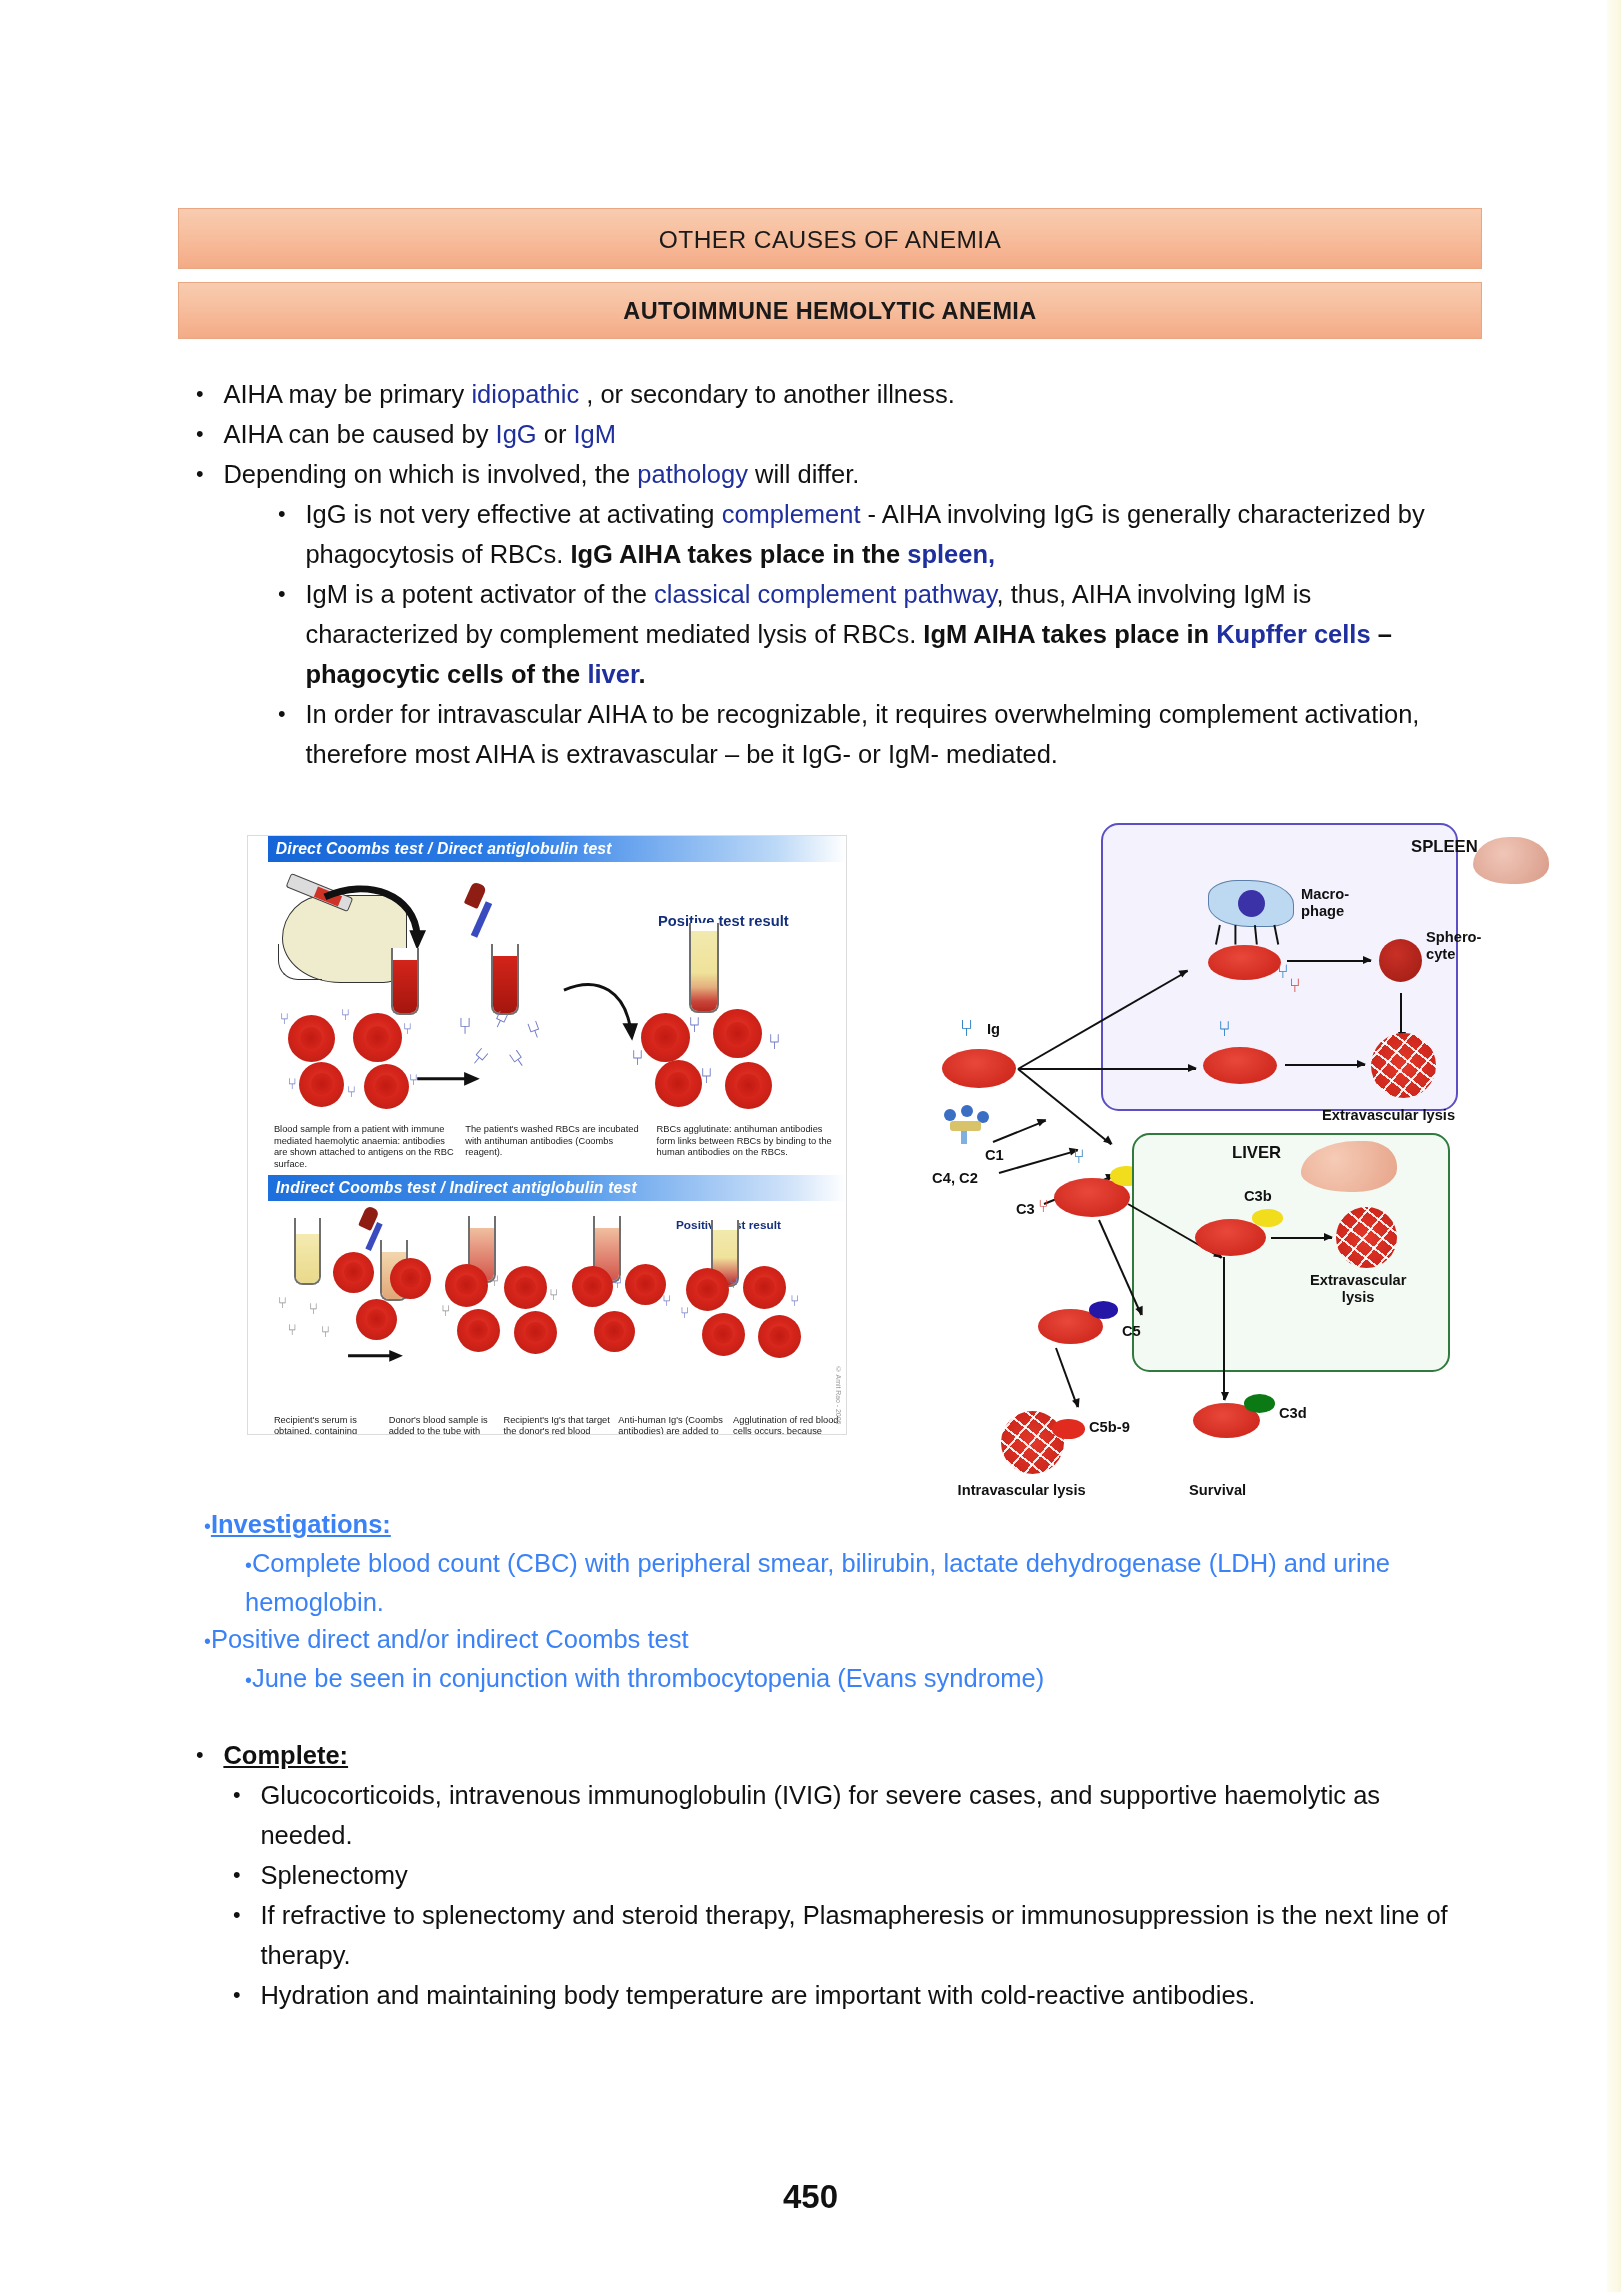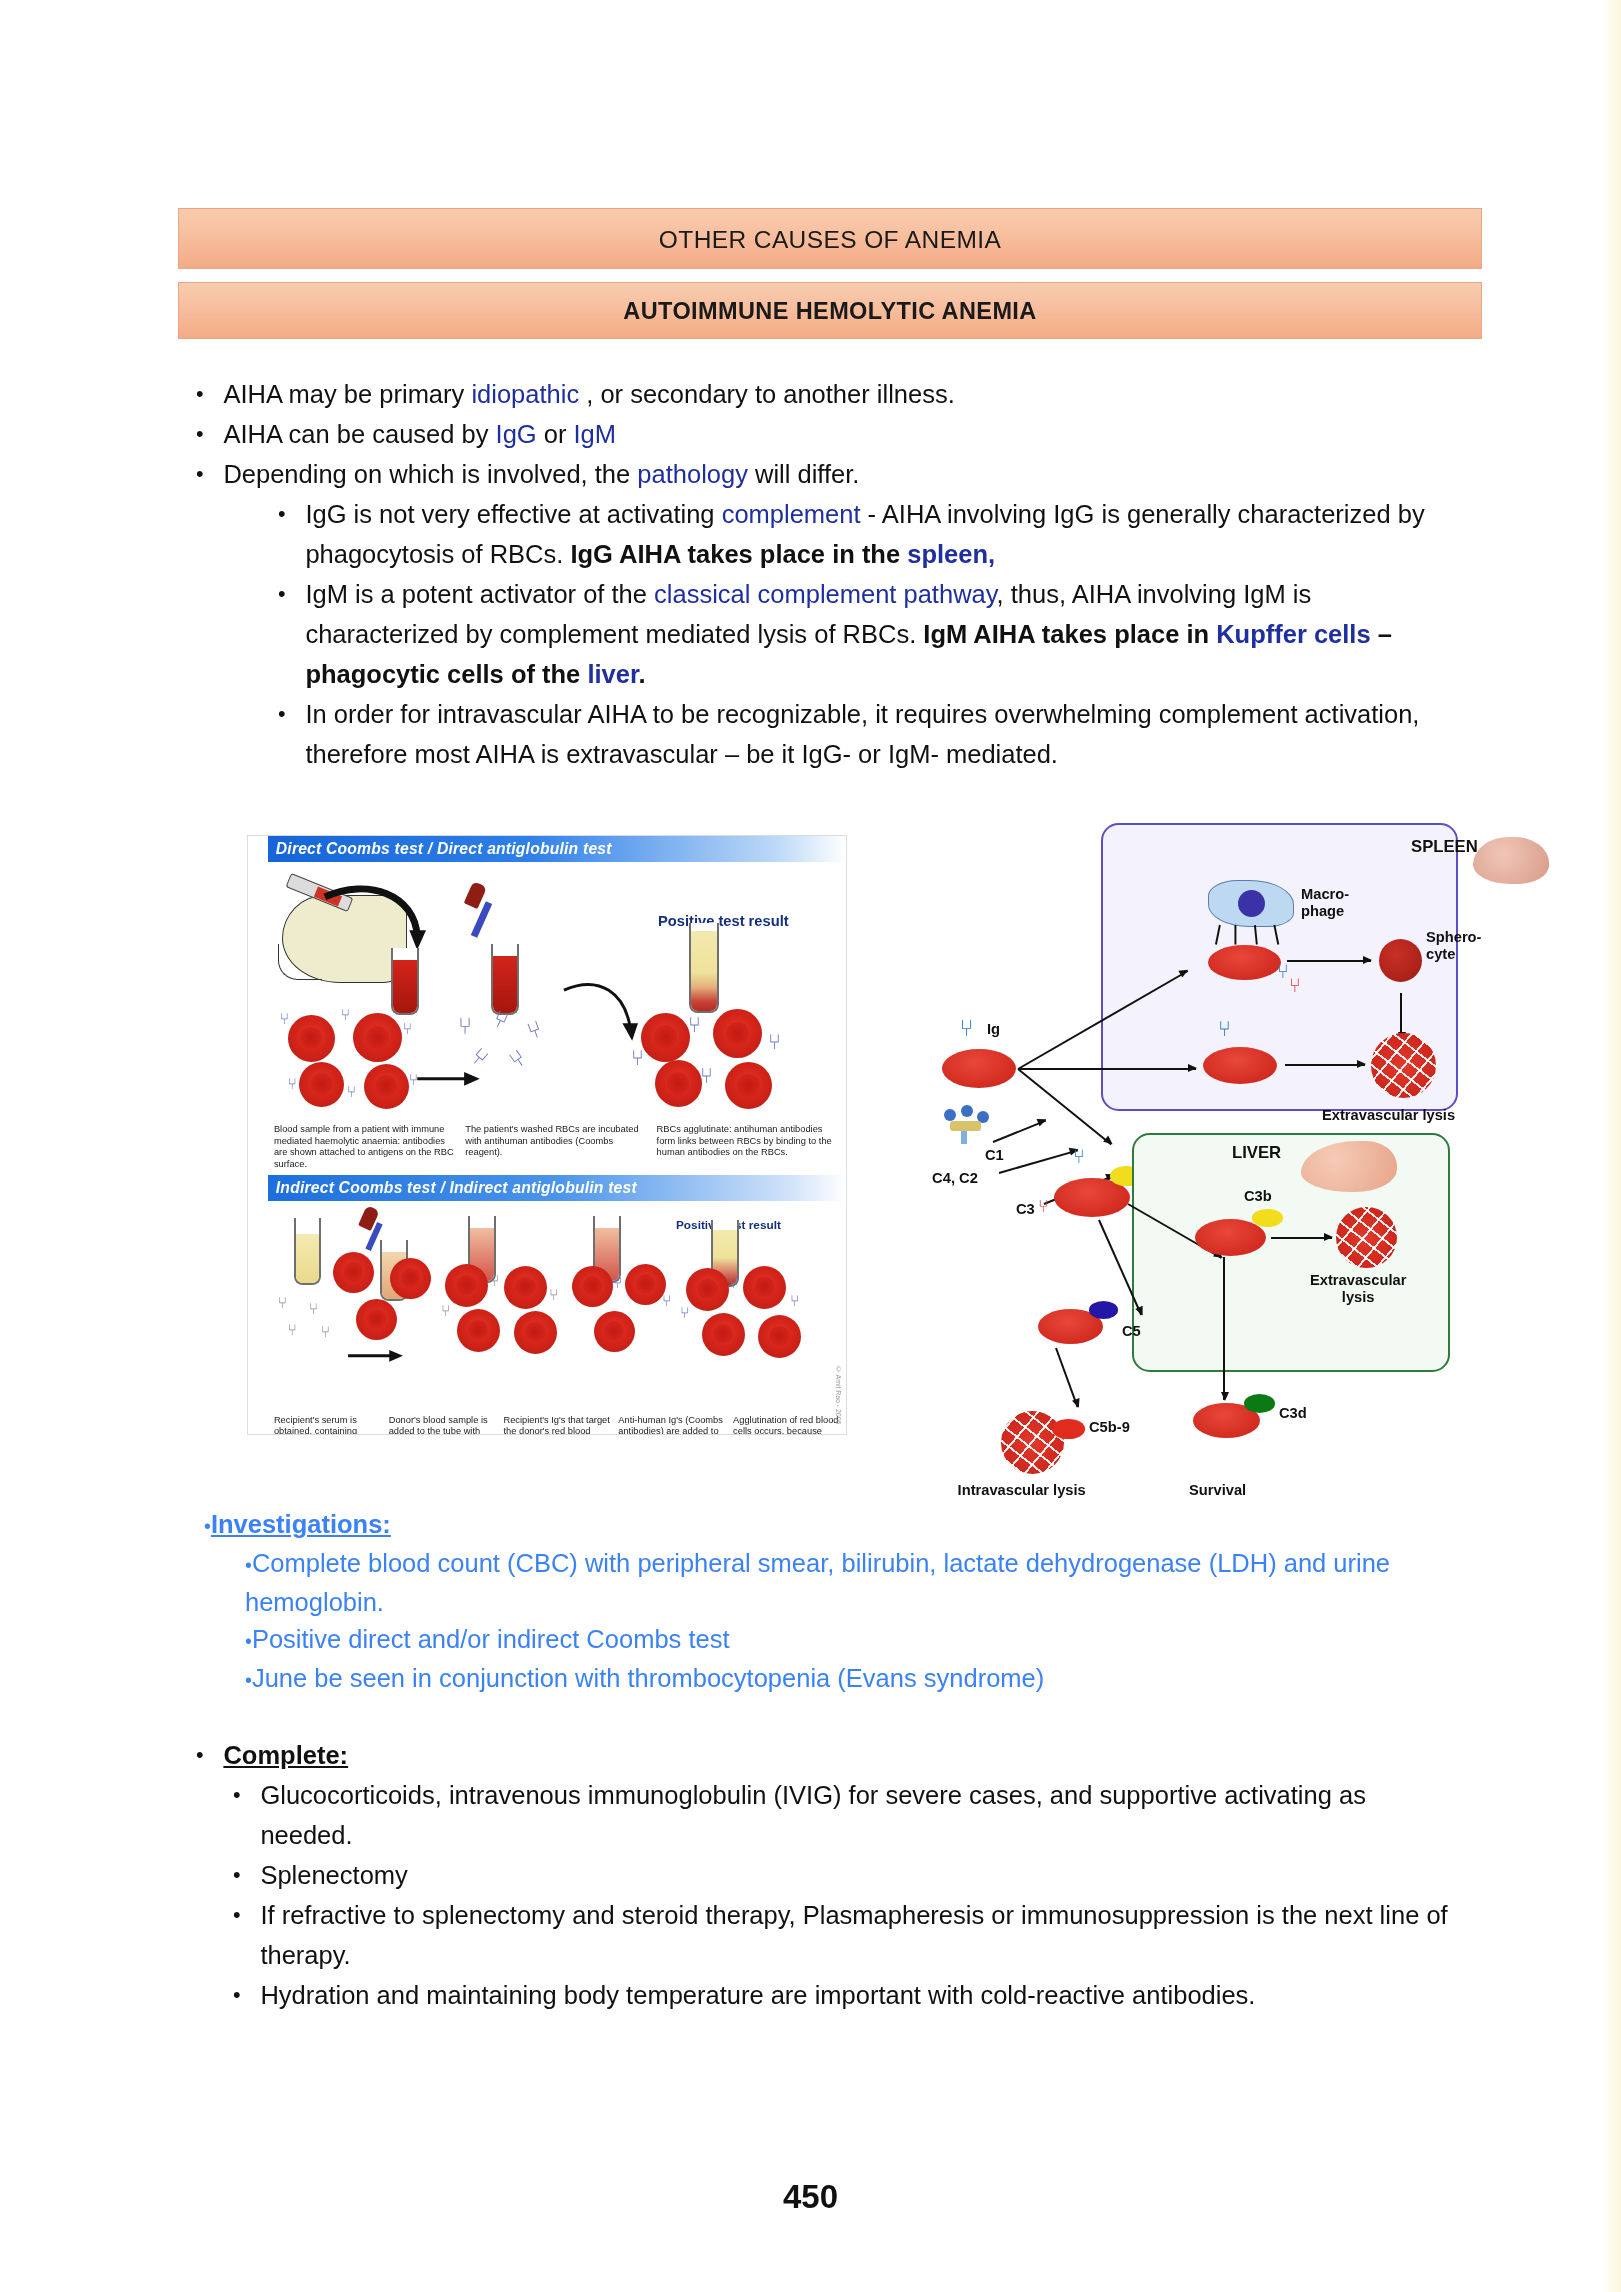--- a/index.html
+++ b/index.html
@@ -498,36 +498,36 @@
     <div class="lbl" style="left:253px;top:653px;">Survival</div>
   </div>
 
   <div class="blk" style="left:204px;top:1506px;width:1264px;">
     <div class="tight" style="margin-left:0;">
       <span class="dot">•</span><span class="b u">Investigations:</span>
     </div>
     <div class="tight" style="margin-left:41px;width:1166px;">
       <span class="dot">•</span><span>Complete blood count (CBC) with peripheral smear, bilirubin, lactate dehydrogenase (LDH) and urine hemoglobin.</span>
     </div>
-    <div class="tight" style="margin-left:41px;width:1166px;">
+    <div class="tight" style="width:1166px;">
       <span class="dot">•</span><span>Positive direct and/or indirect Coombs test</span>
     </div>
     <div class="tight" style="margin-left:41px;width:1166px;">
       <span class="dot">•</span><span>June be seen in conjunction  with thrombocytopenia  (Evans syndrome)</span>
     </div>
   </div>
 
   <div class="blk" style="left:196px;top:1735px;width:1274px;">
     <div class="li lvl1">
       <span class="bul">•</span>
       <span class="txt b u" style="flex:0 0 auto;">Complete:</span>
     </div>
     <div class="li" style="margin-left:37px;width:1225px;">
       <span class="bul">•</span>
-      <span class="txt">Glucocorticoids, intravenous  immunoglobulin  (IVIG) for severe cases, and supportive activating as needed.</span>
+      <span class="txt">Glucocorticoids, intravenous  immunoglobulin  (IVIG) for severe cases, and supportive haemolytic as needed.</span>
     </div>
     <div class="li" style="margin-left:37px;width:1225px;">
       <span class="bul">•</span>
       <span class="txt">Splenectomy</span>
     </div>
     <div class="li" style="margin-left:37px;width:1225px;">
       <span class="bul">•</span>
       <span class="txt">If refractive  to splenectomy and steroid therapy, Plasmapheresis or immunosuppression is the next line of therapy.</span>
     </div>
     <div class="li" style="margin-left:37px;width:1225px;">

